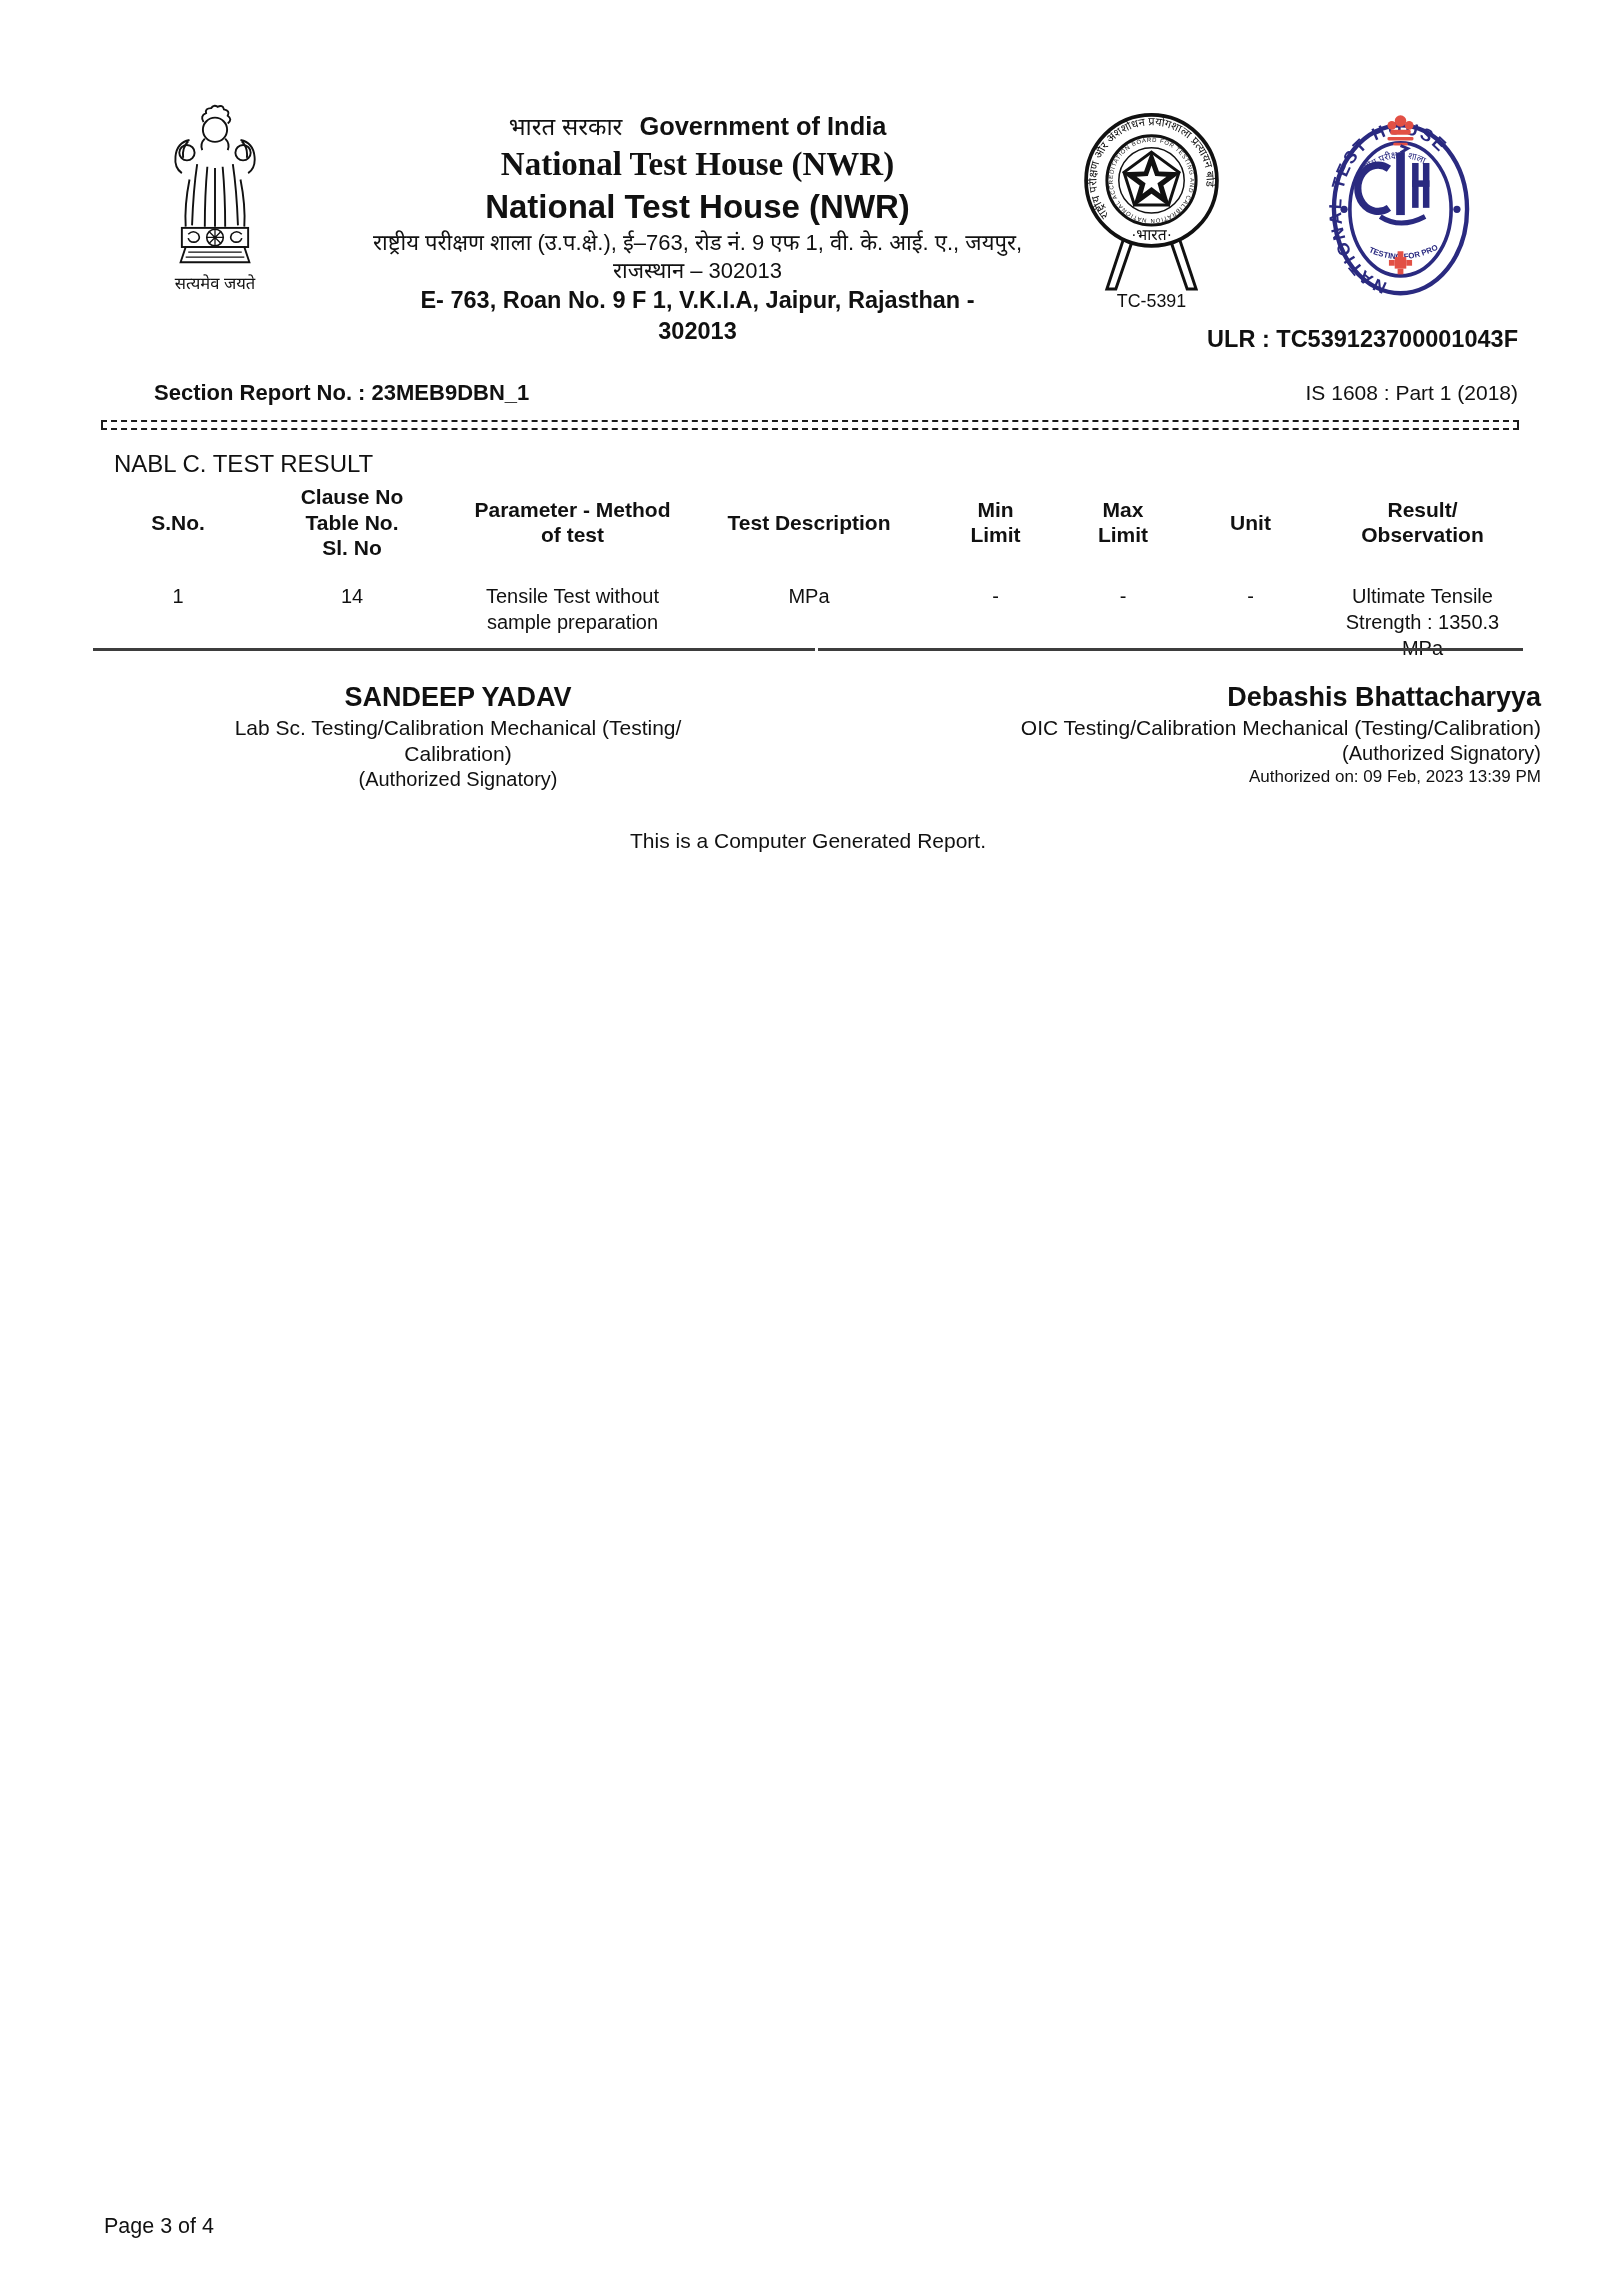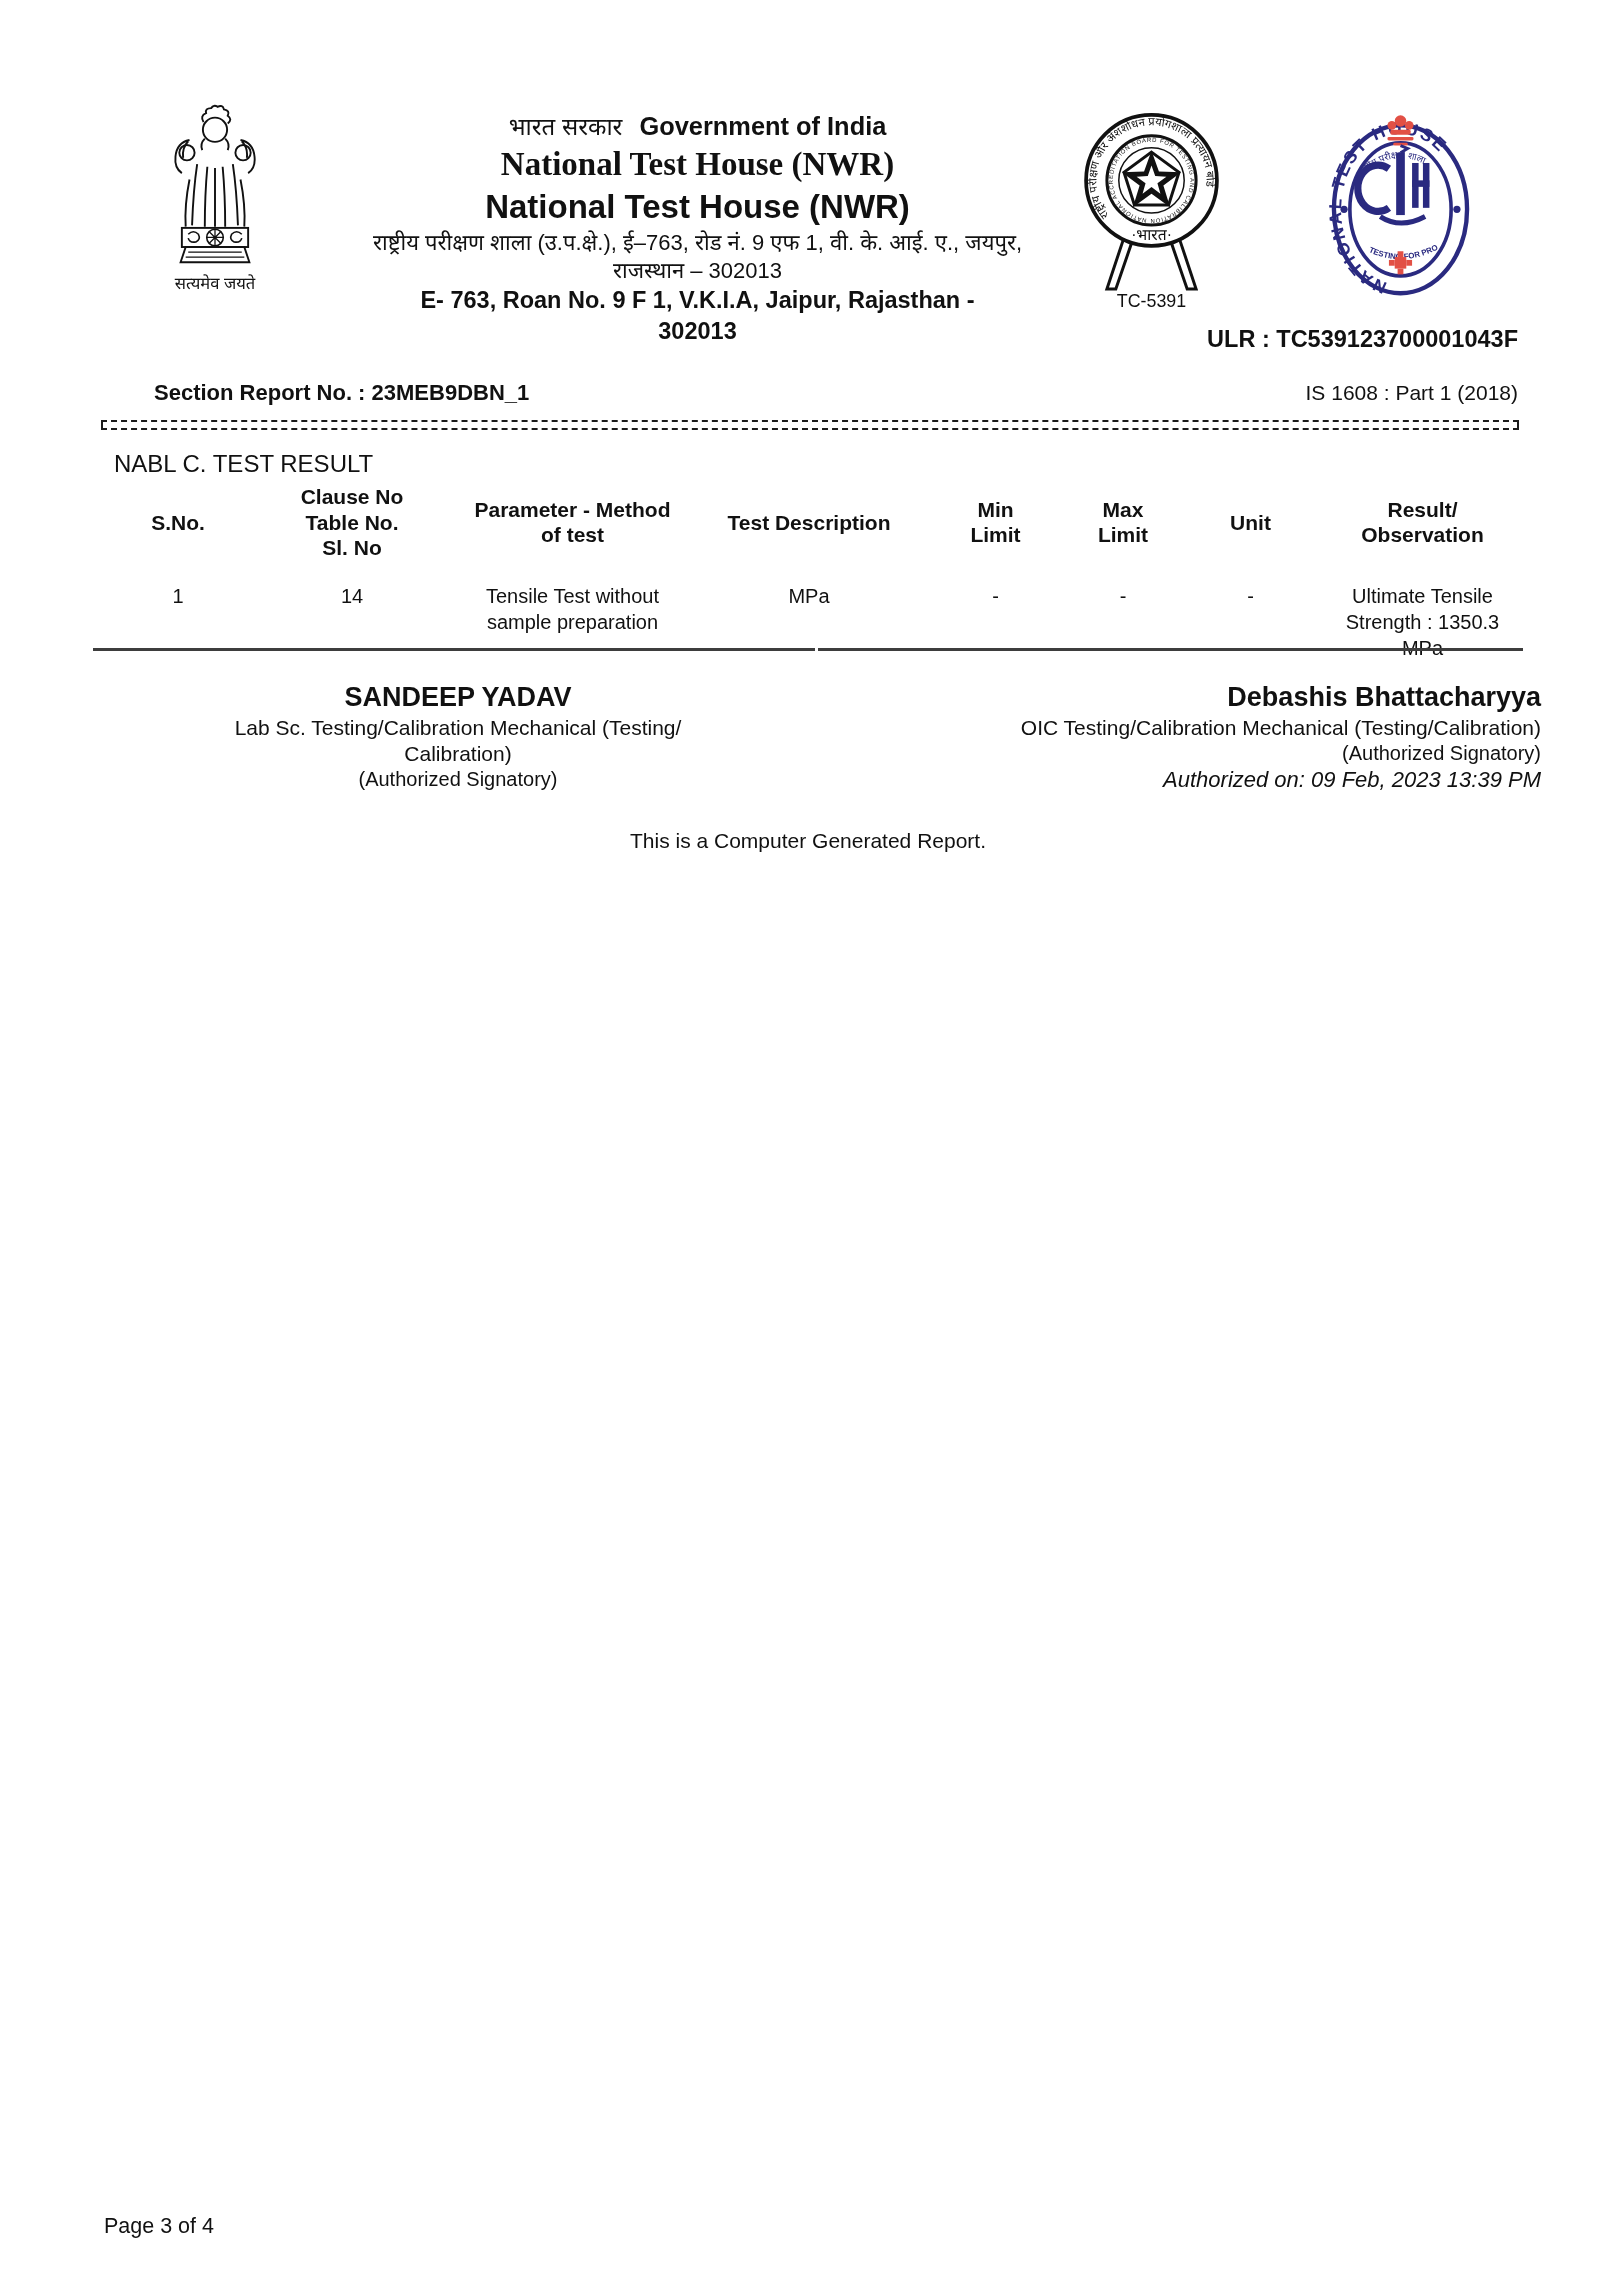--- a/index.html
+++ b/index.html
@@ -40,21 +40,21 @@
   .rule-seg{position:absolute;height:3.3px;background:#3d3d3d;top:648px;}
   .rule-a{left:93px;width:722px;}
   .rule-b{left:818px;width:705px;}
 
   
   .sig-left{position:absolute;left:163px;top:681px;width:590px;text-align:center;line-height:1.25;}
   .sig-right{position:absolute;left:847px;top:681px;width:694px;text-align:right;line-height:1.25;}
   .sig-name{font-weight:700;font-size:27px;}
   .sig-title{font-weight:400;font-size:21px;}
   .sig-role{font-size:20px;}
-  .sig-auth{font-size:22px;font-style:italic;}
+  .sig-auth{font-size:17px;}
 
   .note{position:absolute;left:0;top:829px;width:1616px;text-align:center;font-size:21px;}
   .page-num{position:absolute;left:104px;top:2214px;font-size:21.5px;}
 
   svg text{font-family:"Liberation Sans", sans-serif;}
 </style>
 </head>
 <body>
 
 <div class="page">

